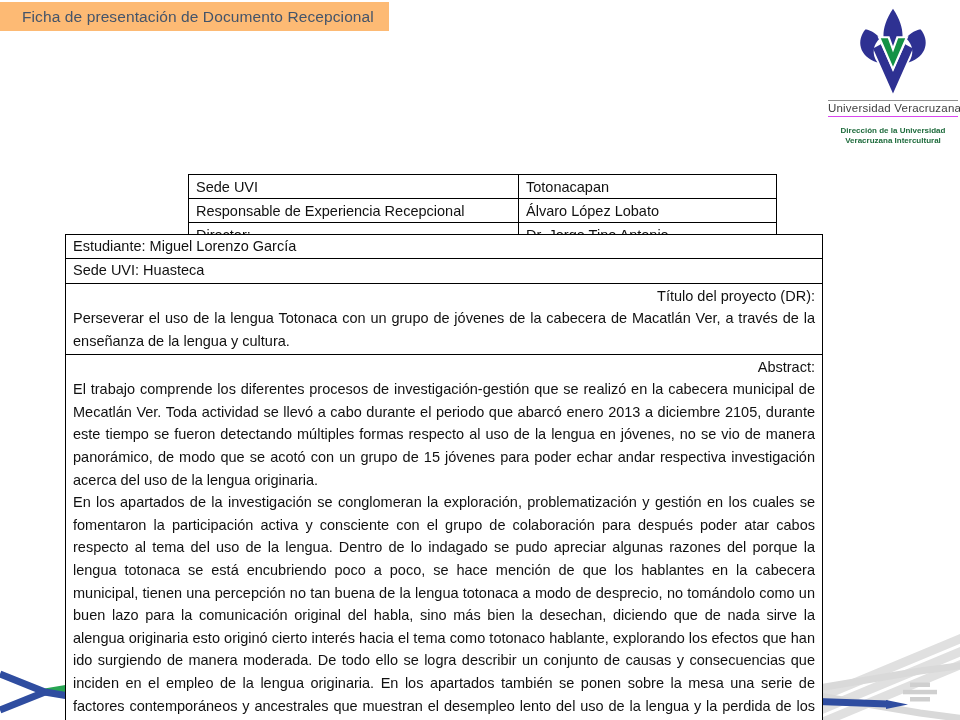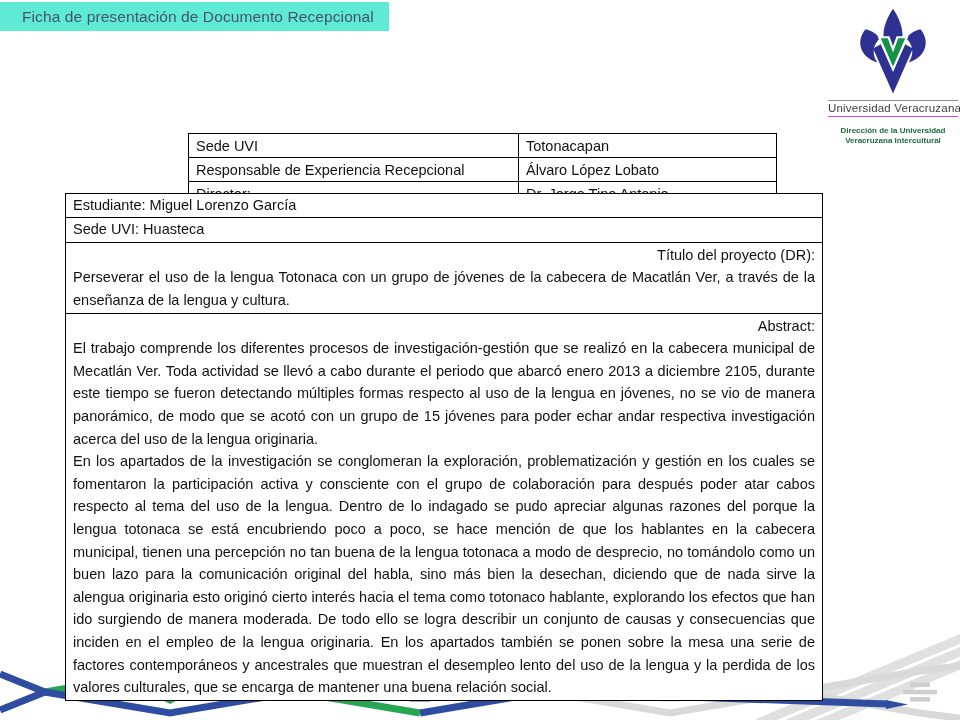--- a/index.html
+++ b/index.html
@@ -5,21 +5,21 @@
   html,body{margin:0;padding:0;}
   body{
     width:960px;height:720px;position:relative;overflow:hidden;
     background:#ffffff;
     font-family:"Liberation Sans", sans-serif;
     color:#111;
   }
   
   .title-bar{
     position:absolute;left:0;top:2px;width:389px;height:29px;
-    background:#5eead4;
+    background:#fdba74;
     display:flex;align-items:center;
     z-index:2;
   }
   .title-bar span{
     padding-left:22px;font-size:15.5px;color:#44546A;letter-spacing:.1px;
     white-space:nowrap;
   }
   
   .logo{
     position:absolute;left:828px;top:6px;width:130px;text-align:center;z-index:2;
@@ -27,21 +27,21 @@
   .logo svg{display:block;margin:0 auto;}
   .logo-name{
     margin-top:2px;font-size:11.5px;color:#3f3f3f;letter-spacing:.2px;
     border-top:1px solid #8f8f8f;border-bottom:1px solid #d946ef;
     padding:1px 0 2px;white-space:nowrap;
   }
   .logo-dept{
     margin-top:9px;font-size:8px;font-weight:bold;color:#1E6B3C;line-height:1.3;
   }
   
-  table{border-collapse:collapse;background:#fff;table-layout:fixed;}
+  table{border-collapse:collapse;background:#fff;table-layout:fixed;margin-top:41px;}
   td{border:1px solid #000;padding:1px 7px;font-size:14.5px;color:#111;
      overflow:hidden;}
   .info-table{position:absolute;left:188px;top:133px;width:588px;z-index:2;}
   .info-table td{height:21px;white-space:nowrap;}
   .detail-table{position:absolute;left:65px;top:193px;width:758px;z-index:2;}
   .detail-table td{line-height:21.4px;}
   .row-tall td{vertical-align:top;line-height:22.6px;}
   p.just{margin:0;text-align:justify;}
   .plain{margin:0;text-align:right;}
   

